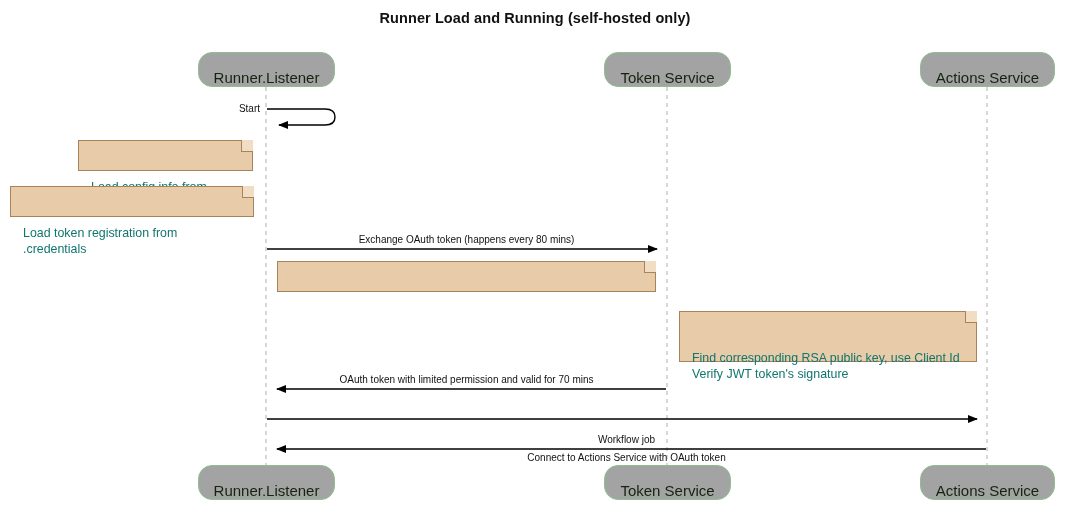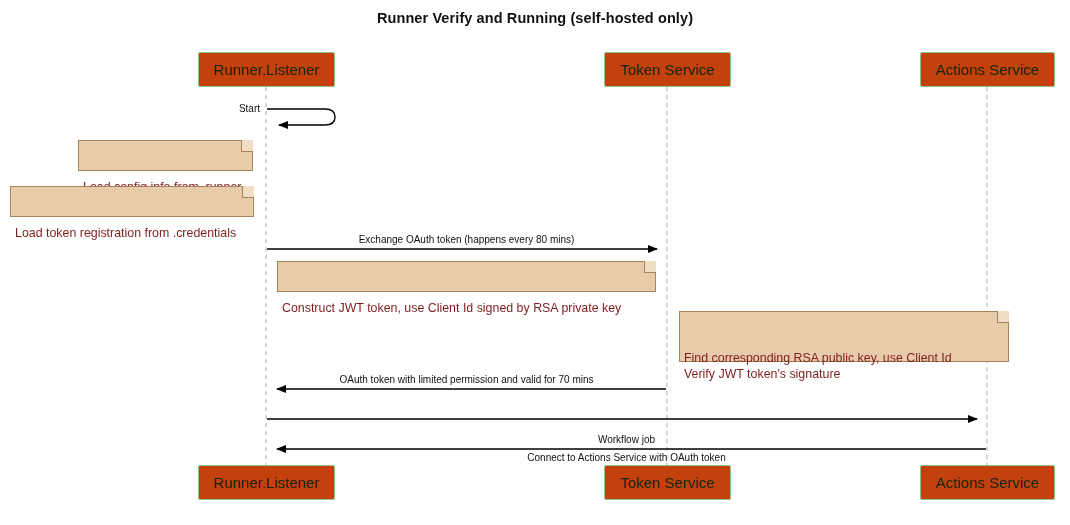--- a/index.html
+++ b/index.html
@@ -34,39 +34,39 @@
     width: 1070px;
     text-align: center;
     font-size: 14.5px;
     font-weight: bold;
     color: #111111;
     letter-spacing: 0.1px;
   }
   .participant {
     position: absolute;
     box-sizing: border-box;
-    background: #c2410c;
+    background: #a3a3a3;
     border: 1px solid #8fbf8f;
-    border-radius: 2px;
+    border-radius: 14px;
     display: flex;
-    align-items: center;
+    align-items: flex-end;
     justify-content: center;
     font-size: 15px;
     color: #14240f;
     height: 35px;
     white-space: nowrap;
   }
   .note {
     position: absolute;
     box-sizing: border-box;
     background: #e8cba9;
     border: 1px solid #a8835a;
     font-size: 12.4px;
-    color: #7f1d1d;
-    padding: 6px 9px 6px 4px;
+    color: #0f766e;
+    padding: 6px 9px 6px 12px;
     line-height: 16px;
     white-space: pre-line;
   }
   .note .fold {
     position: absolute;
     top: -1px;
     right: -1px;
     width: 12px;
     height: 12px;
     background: #f0ddc4;
@@ -83,21 +83,21 @@
   }
   .msg-label.right-aligned {
     text-align: right;
   }
 </style>
 </head>
 <body>
 
 <div id="diagram">
 
-  <div class="title">Runner Verify and Running (self-hosted only)</div>
+  <div class="title">Runner Load and Running (self-hosted only)</div>
 
   <svg class="svg-layer" viewBox="0 0 1070 525">
     <defs>
       <marker id="arrow-right" markerWidth="10" markerHeight="8" refX="9" refY="4" orient="auto" markerUnits="userSpaceOnUse">
         <path d="M0,0 L10,4 L0,8 z" fill="#000000"></path>
       </marker>
       <marker id="arrow-left" markerWidth="10" markerHeight="8" refX="9" refY="4" orient="auto" markerUnits="userSpaceOnUse">
         <path d="M0,0 L10,4 L0,8 z" fill="#000000"></path>
       </marker>
     </defs>
@@ -154,24 +154,23 @@
     <span>Load config info from .runner</span>
   </div>
 
   <div class="note" style="left:10px; top:186px; width:244px; height:31px;">
     <span class="fold"></span>
     <span>Load token registration from .credentials</span>
   </div>
 
   <div class="note" style="left:277px; top:261px; width:379px; height:31px;">
     <span class="fold"></span>
-    <span>Construct JWT token, use Client Id signed by RSA private key</span>
   </div>
 
-  <div class="note" style="left:679px; top:311px; width:330px; height:51px;">
+  <div class="note" style="left:679px; top:311px; width:298px; height:51px;">
     <span class="fold"></span>
     <span>Find corresponding RSA public key, use Client Id
 Verify JWT token's signature</span>
   </div>
 
   <div class="msg-label right-aligned" style="left:150px; top:103px; width:110px;">Start</div>
 
   <div class="msg-label" style="left:266px; top:234px; width:401px;">Exchange OAuth token (happens every 80 mins)</div>
 
   <div class="msg-label" style="left:266px; top:374px; width:401px;">OAuth token with limited permission and valid for 70 mins</div>

